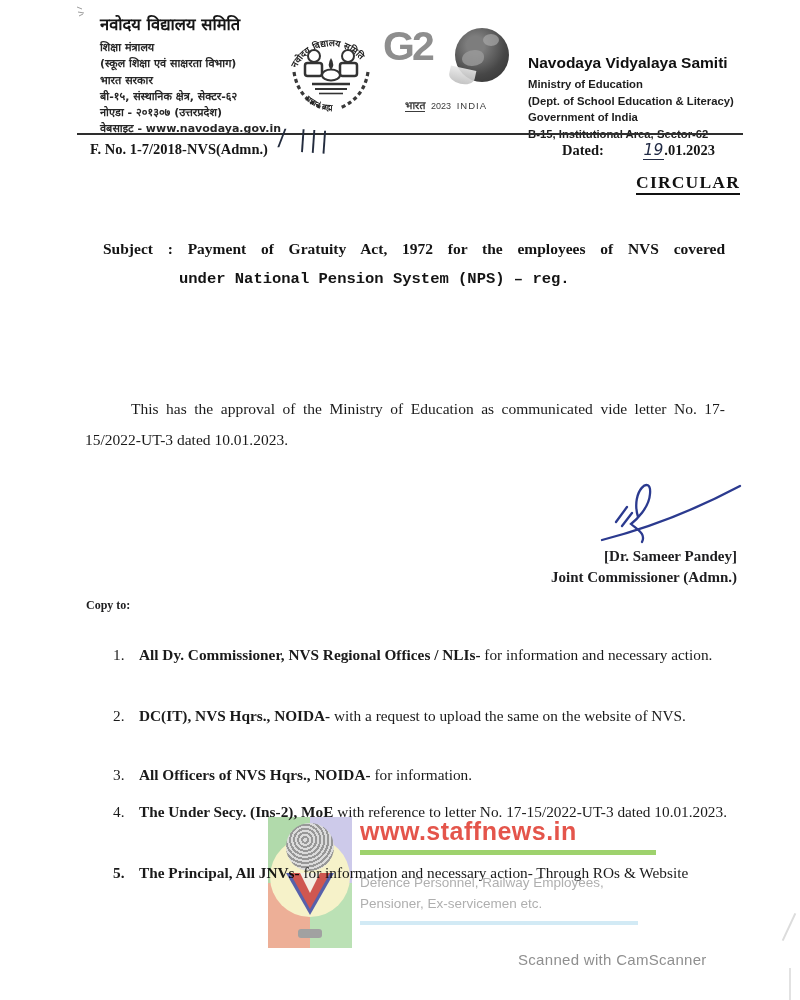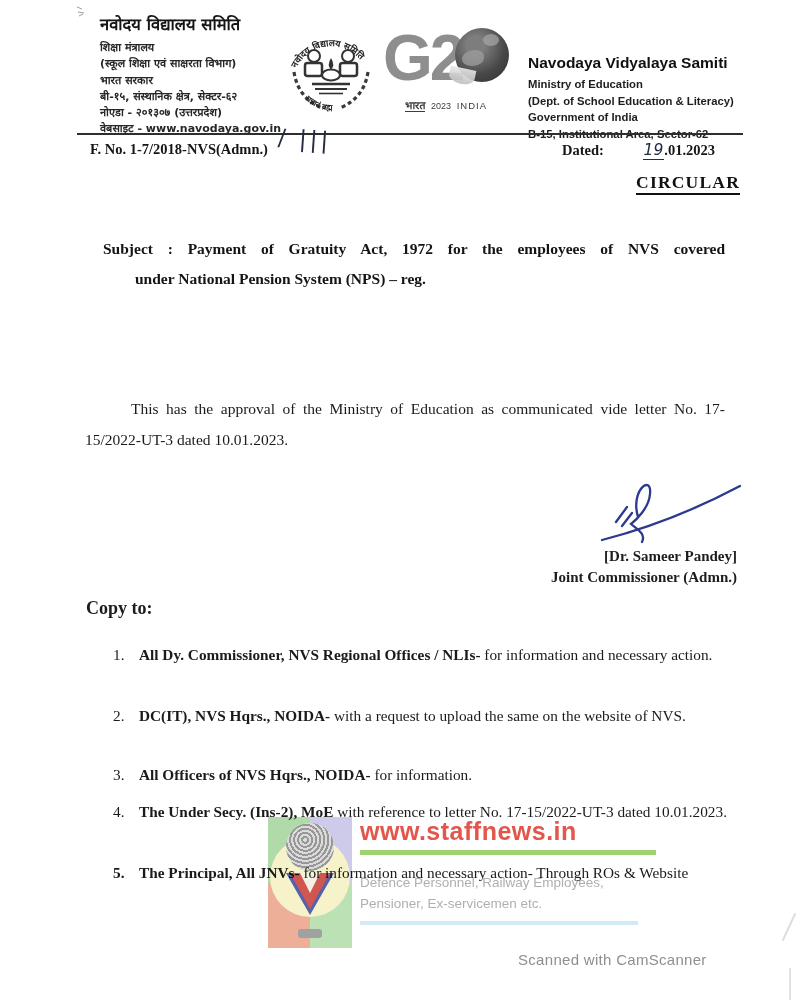--- a/index.html
+++ b/index.html
@@ -10,21 +10,21 @@
   }
 
   
   .hdr-hindi { position:absolute; left:100px; top:12px; width:195px; font-family:"DejaVu Sans", sans-serif; }
   .hdr-hindi .h-title { font-size:16.5px; font-weight:bold; color:#161616; margin-bottom:5px; }
   .hdr-hindi .h-line  { font-size:11px; font-weight:bold; color:#262626; line-height:16.3px; }
 
   .emblem { position:absolute; left:284px; top:16px; width:94px; height:100px; }
 
   .g20 { position:absolute; left:383px; top:24px; width:130px; height:95px; font-family:"Liberation Sans", sans-serif; }
-  .g2text { position:absolute; left:0; top:2px; font-size:64px; font-weight:bold; color:#8e8e8e; letter-spacing:-3px; line-height:1; }
+  .g2text { position:absolute; left:0; top:2px; font-size:41px; font-weight:bold; color:#8e8e8e; letter-spacing:-3px; line-height:1; }
   .globe { position:absolute; left:72px; top:4px; width:54px; height:54px; border-radius:50%;
            background:radial-gradient(circle at 38% 32%, #7d7d7d 0 18%, #474747 60%, #2f2f2f 100%); }
   .globe::before { content:""; position:absolute; left:7px; top:22px; width:22px; height:16px; border-radius:60% 40% 55% 45%;
            background:#9b9b9b; opacity:.8; }
   .globe::after { content:""; position:absolute; left:28px; top:6px; width:16px; height:12px; border-radius:50%;
            background:#a8a8a8; opacity:.7; }
   .petal { position:absolute; left:66px; top:44px; width:26px; height:16px; border-radius:0 0 50% 50%;
            background:linear-gradient(#e8e8e8,#bdbdbd); transform:rotate(12deg); opacity:.9; }
   .g20cap { position:absolute; left:22px; top:74px; font-size:9.5px; color:#3c3c3c; white-space:nowrap; }
   .g20cap .cap-hi { font-family:"DejaVu Sans", sans-serif; font-weight:bold; font-size:10.5px; border-bottom:1px solid #3c3c3c; }
@@ -47,36 +47,36 @@
 
   
   .circular-title { position:absolute; left:80px; top:172px; width:660px; text-align:right; }
   .circular-title span { font-size:17.5px; font-weight:bold; letter-spacing:1.2px; color:#111;
               border-bottom:2.2px solid #111; padding-bottom:1px; }
 
   
   .subject { position:absolute; left:103px; top:234px; width:622px; font-weight:bold; font-size:15.5px;
              line-height:30px; color:#141414; }
   .sub-l1 { text-align:justify; text-align-last:justify; }
-  .sub-l2 { margin-left:32px; }
+  .sub-l2 { margin-left:76px;font-family:Liberation Mono, monospace; }
 
   
   .para { position:absolute; left:85px; width:640px; font-size:15.5px; line-height:31px;
           text-align:justify; text-indent:46px; color:#1a1a1a; }
   .p1 { top:302px; }
   .p2 { top:393px; }
   .b { font-weight:bold; }
 
   
   .sig-svg  { position:absolute; left:586px; top:460px; width:162px; height:90px; }
   .sig-name { position:absolute; left:400px; top:548px; width:337px; text-align:right; font-weight:bold; font-size:15px; }
   .sig-desig{ position:absolute; left:400px; top:569px; width:337px; text-align:right; font-weight:bold; font-size:15px; }
 
   
-  .copyto { position:absolute; left:86px; top:598px; font-size:18px; font-weight:bold; }
+  .copyto { position:absolute; left:86px; top:598px; font-size:12px; font-weight:bold; }
   .citem { position:absolute; left:113px; width:614px; display:flex; font-size:15.3px; line-height:30px;
            color:#1a1a1a; }
   .citem .num { width:26px; flex:none; }
   .citem .itext { flex:1; text-align:justify; }
   .i1 { top:640px; } .i2 { top:701px; } .i3 { top:760px; } .i4 { top:797px; } .i5 { top:858px; }
   .i5 .num { font-weight:bold; }
 
   
   .watermark { position:absolute; left:268px; top:817px; width:400px; height:132px; z-index:3;
                mix-blend-mode:multiply; opacity:.93; }

